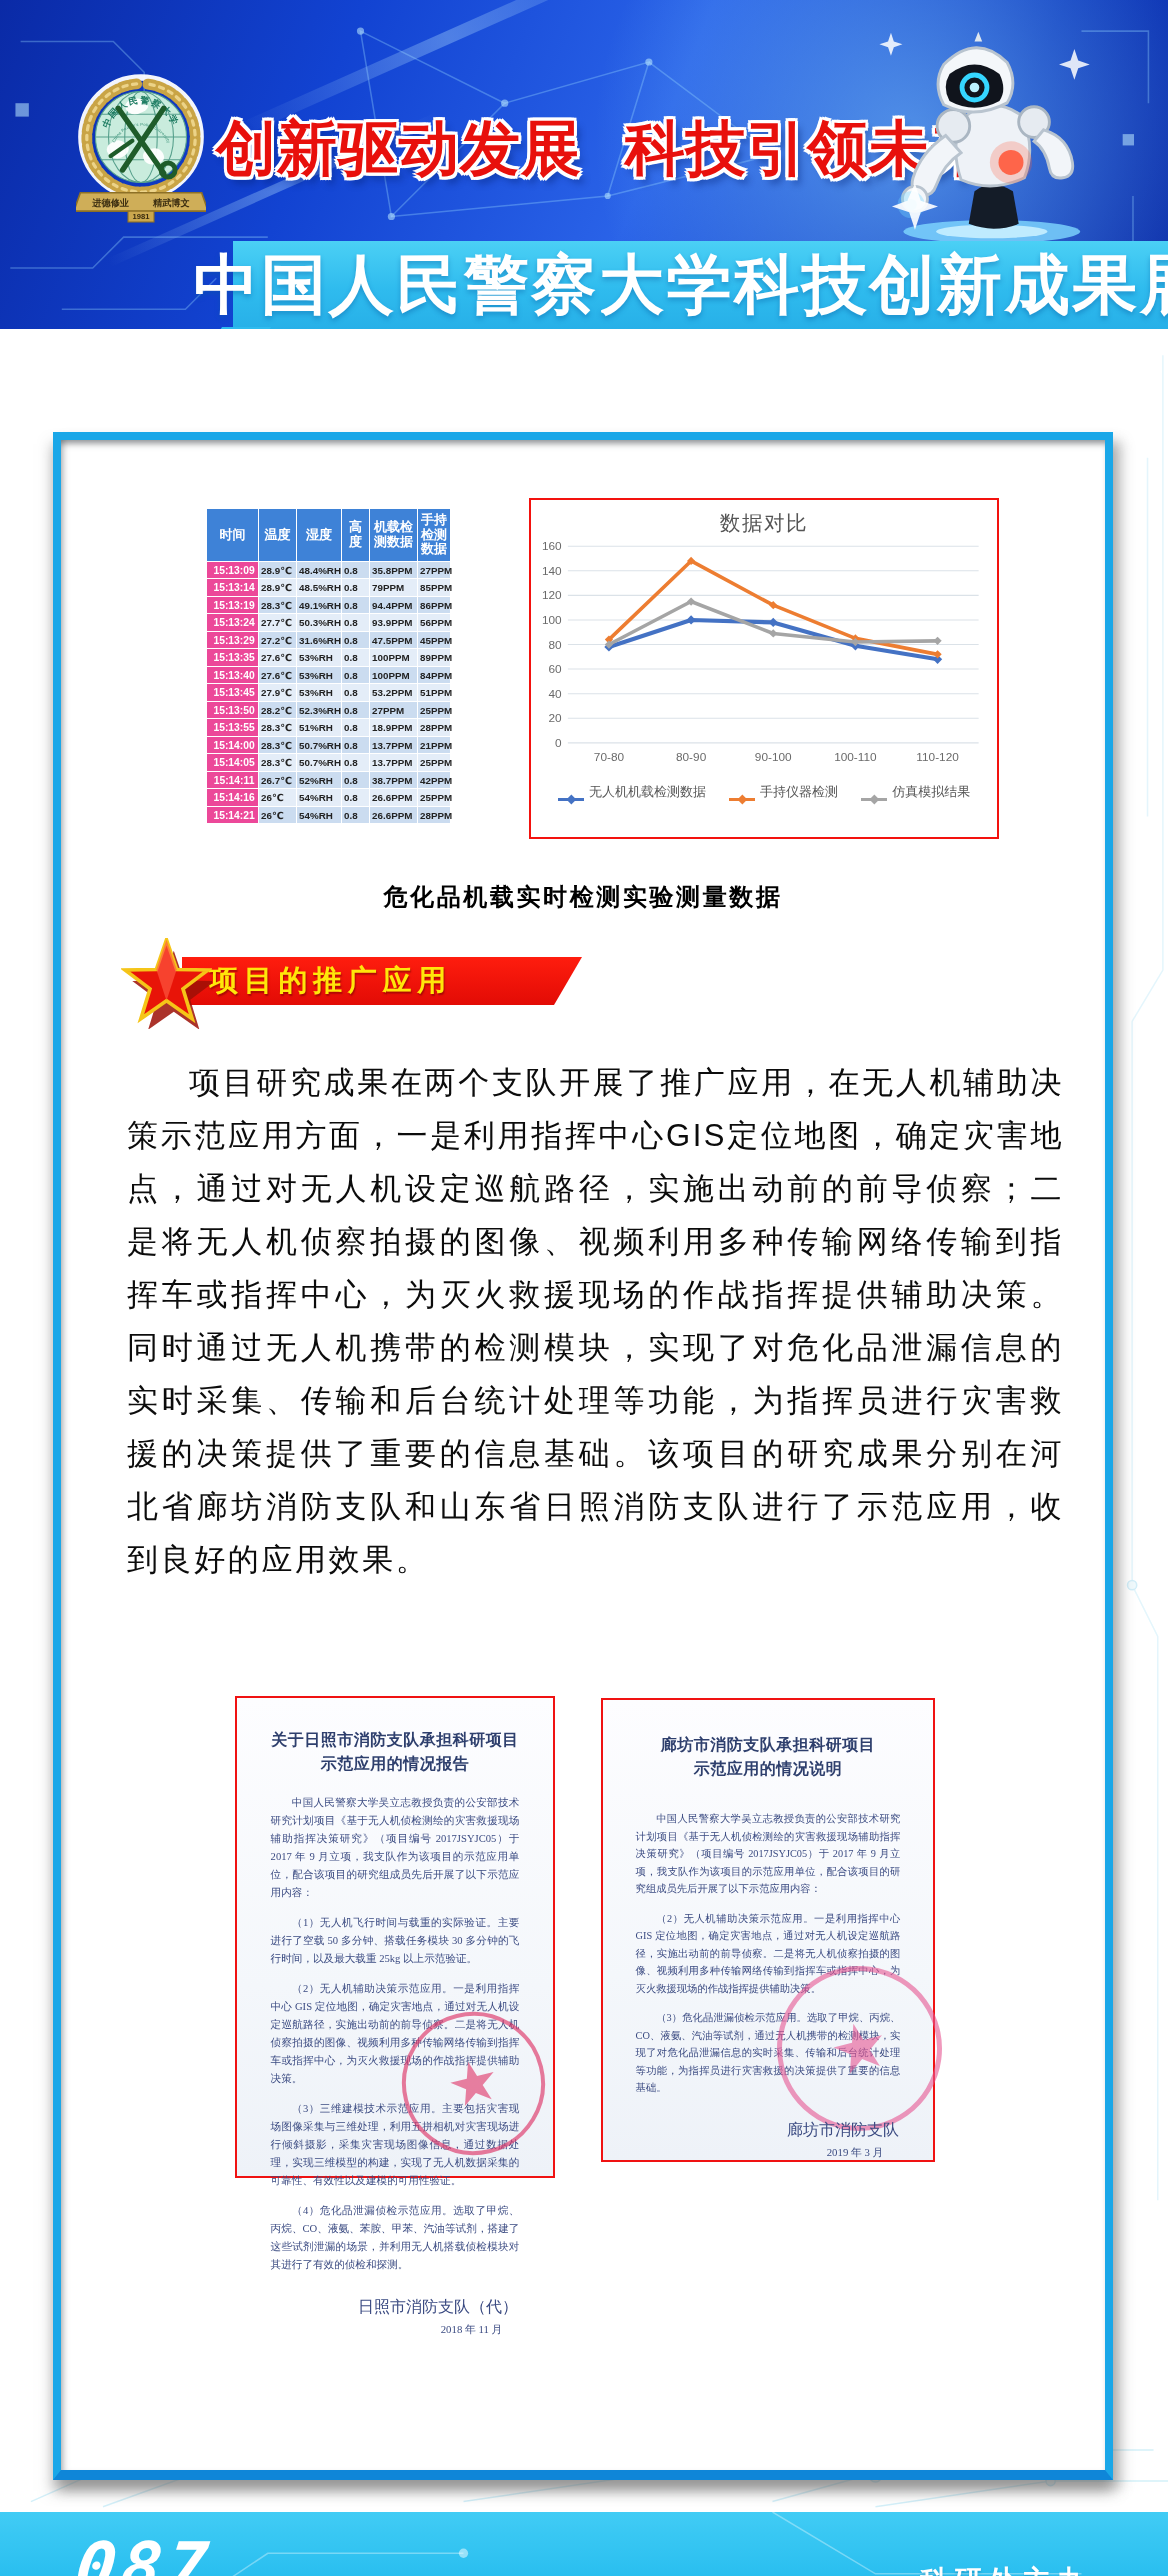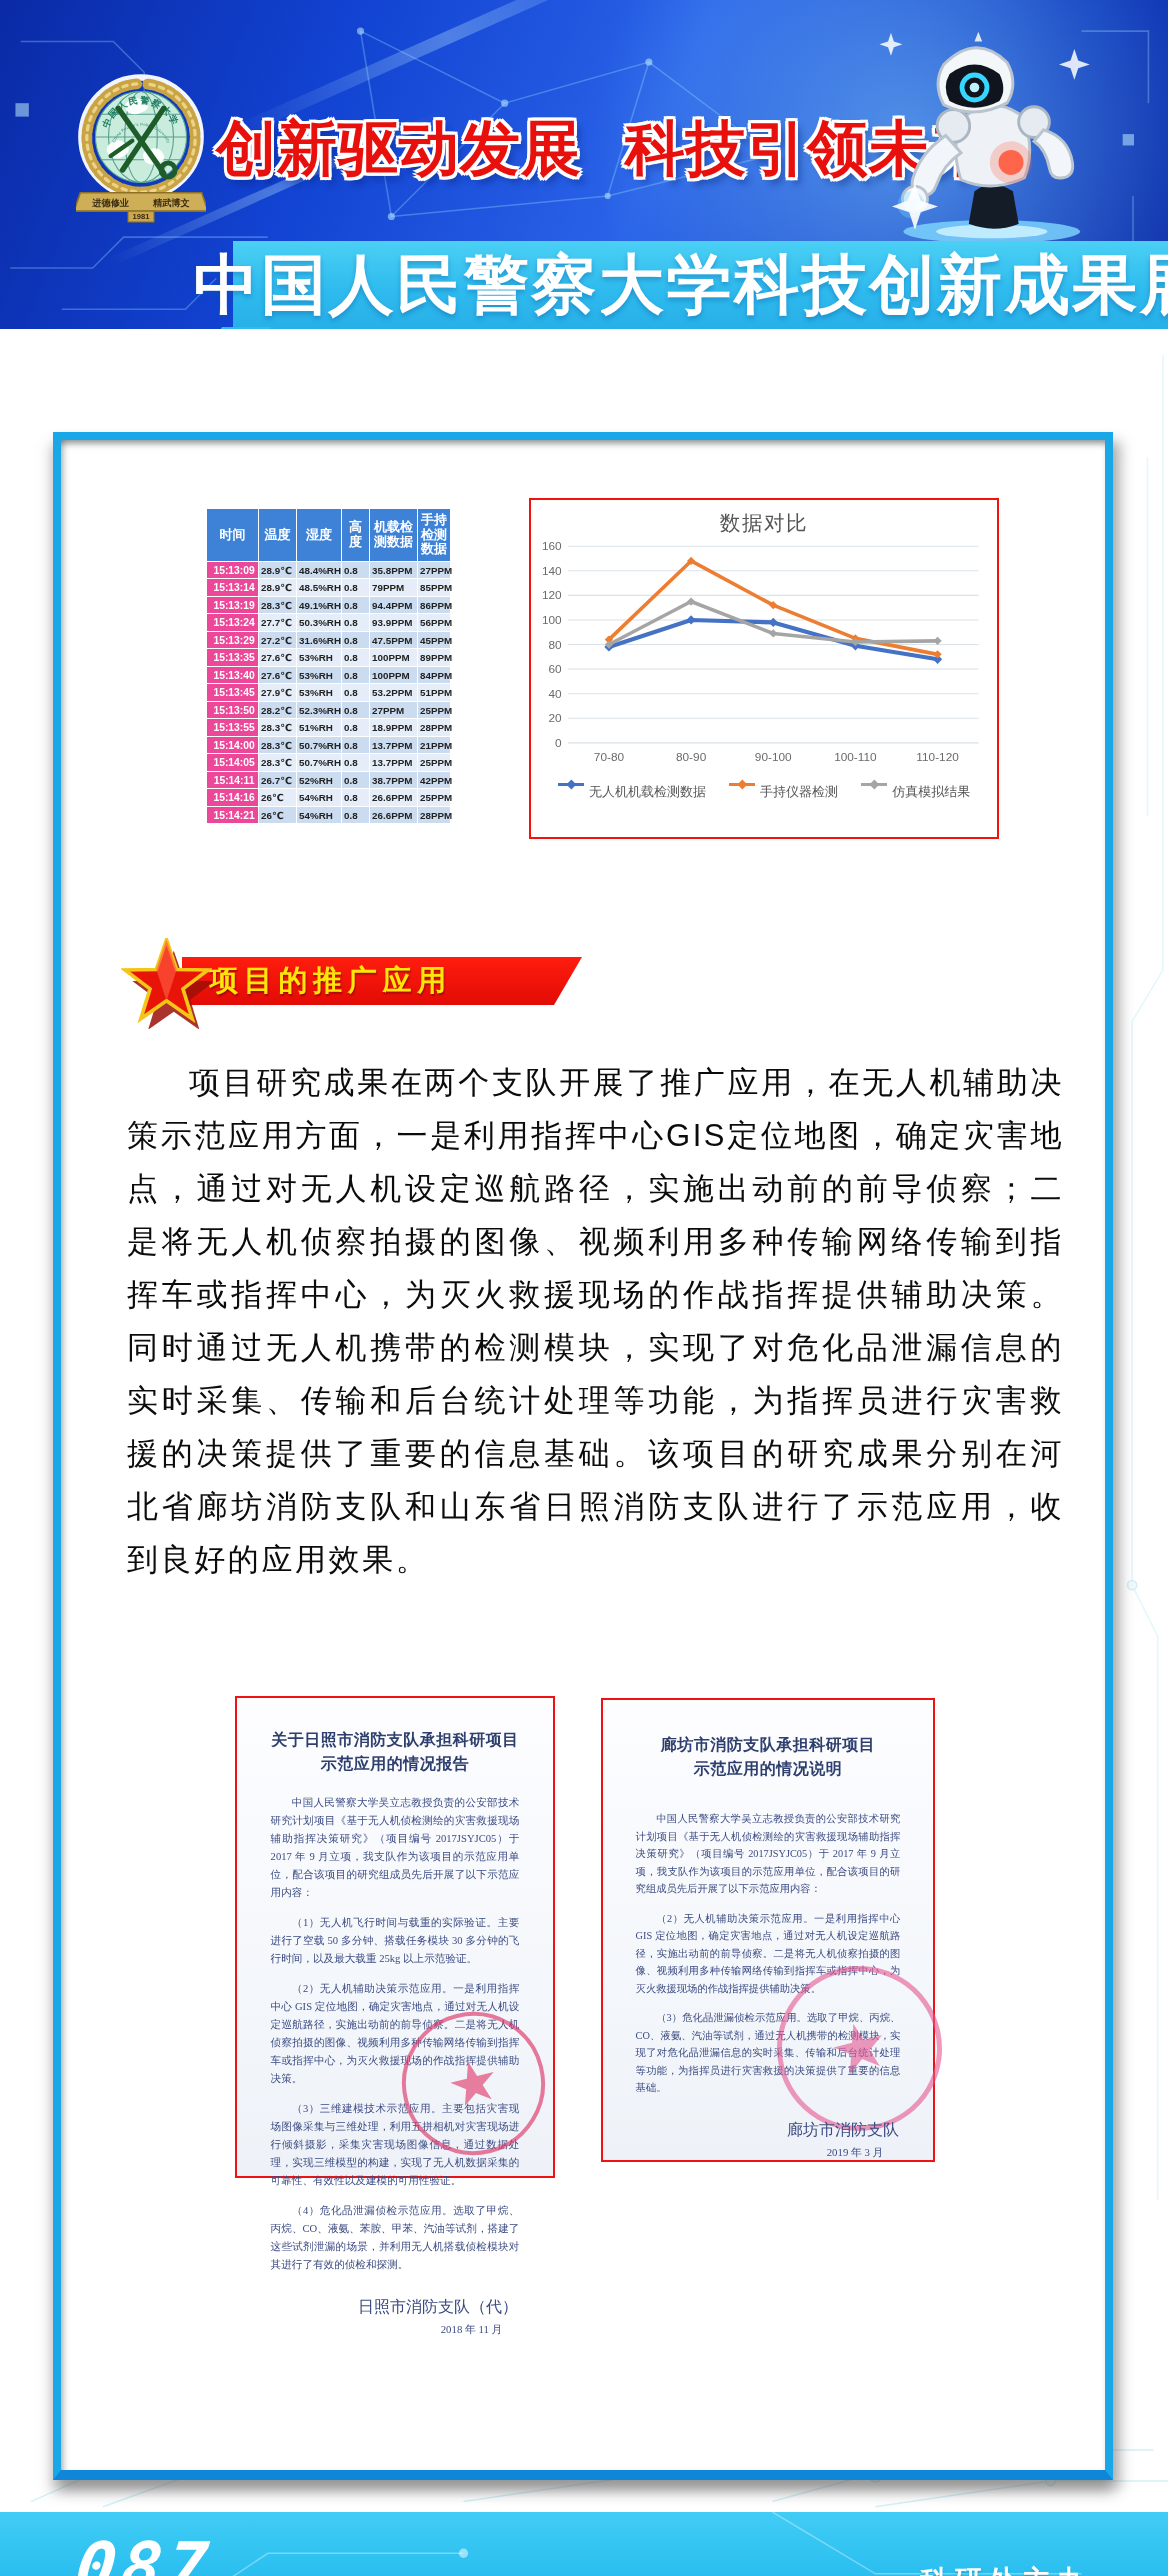--- a/index.html
+++ b/index.html
@@ -55,21 +55,21 @@
   .data-table tr:nth-child(odd) td.val{background:#cbdcf0;}
   .data-table tr:nth-child(even) td.val{background:#e4edf8;}
 
   
   .chart-box{position:absolute;left:468px;top:58px;width:470px;height:341px;background:#fff;
     border:2.6px solid #f3120e;box-sizing:border-box;padding-top:4.1px;}
   .chart-title{text-align:center;font-size:20.6px;color:#555;letter-spacing:1.5px;margin:5.2px 0 0;}
   .chart-svg{display:block;margin:2.1px auto 0;}
   .chart-legend{display:flex;justify-content:center;align-items:center;gap:23px;margin-top:0;
     font-size:13px;color:#555;}
-  .legend-item{display:flex;align-items:flex-start;}
+  .legend-item{display:flex;align-items:flex-end;}
   .swatch{position:relative;width:26px;height:3.1px;background:var(--c);display:inline-block;margin-right:5.2px;}
   .swatch::after{content:"";position:absolute;left:9.8px;top:-2.1px;width:6.7px;height:6.7px;background:var(--c);
     transform:rotate(45deg);}
 
   .caption{position:absolute;left:0;right:0;top:441px;text-align:center;
     font-size:24px;font-weight:700;color:#000;letter-spacing:2.6px;}
 
   
   .section-banner{position:absolute;left:77px;top:516px;height:49px;}
   .banner-shape{position:absolute;left:44px;top:1px;width:400px;height:48px;
@@ -442,20 +442,21 @@
               <span class="swatch" style="--c: #ed7d31;"></span>
               <span>手持仪器检测</span>
             </span>
             <span class="legend-item">
               <span class="swatch" style="--c: #a5a5a5;"></span>
               <span>仿真模拟结果</span>
             </span>
           </div>
       </div>
 
+      <div class="caption">危化品机载实时检测实验测量数据</div>
 
       <div class="section-banner">
         <div class="banner-shape">
           <span class="banner-label">项目的推广应用</span>
         </div>
         <svg class="section-star" width="91" height="91" viewBox="0 0 100 100">
           <polygon points="54,8 65.2,40.6 99.6,41.2 72.1,61.9 82.2,94.8 54,75 25.8,94.8 35.9,61.9 8.4,41.2 42.8,40.6" fill="#9c0f06" opacity="0.85" transform="translate(4,6)"></polygon>
           <polygon points="50,2 61.2,34.6 95.6,35.2 68.1,55.9 78.2,88.8 50,69 21.8,88.8 31.9,55.9 4.4,35.2 38.8,34.6" fill="#e81408" stroke="#f5c518" stroke-width="4"></polygon>
           <polygon points="50,2 61.2,34.6 50,69 38.8,34.6" fill="#ff5a44" opacity="0.65"></polygon>
         </svg>

